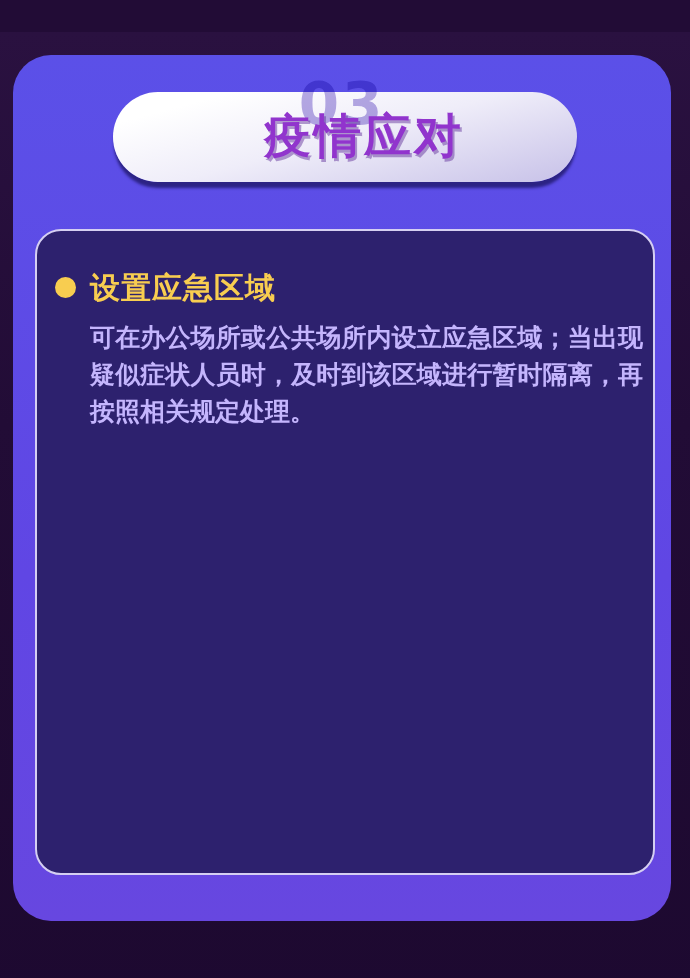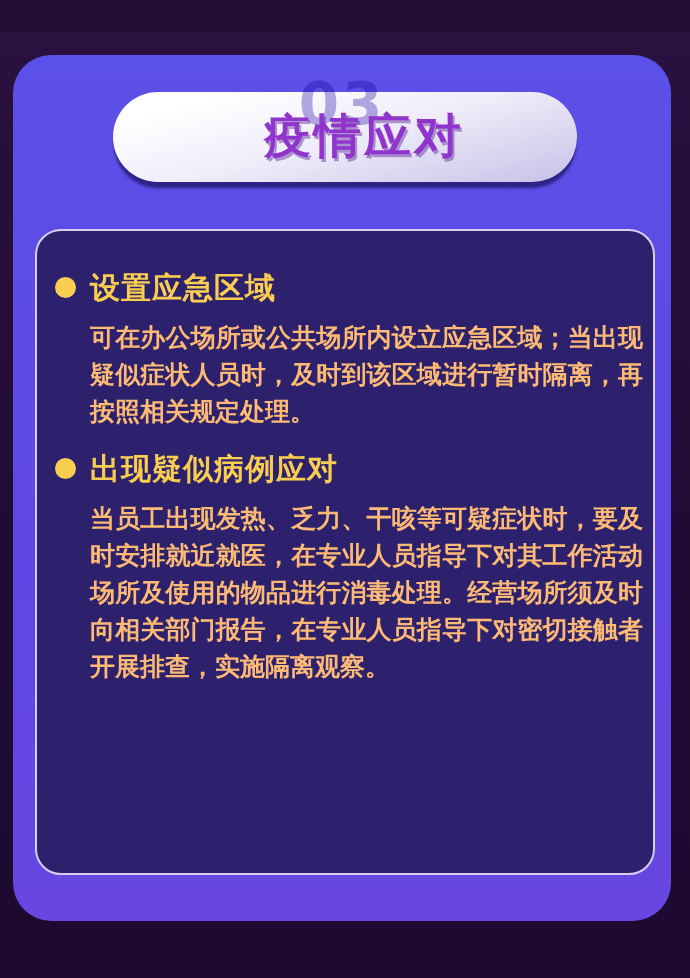--- a/index.html
+++ b/index.html
@@ -91,21 +91,21 @@
     font-weight: bold;
     letter-spacing: 1px;
     line-height: 1.1;
     color: #f8cd50;
     margin-bottom: 15px;
   }
   .sec-body {
     font-size: 25px;
     font-weight: bold;
     line-height: 37px;
-    color: #fdba74;
+    color: #c4b5fd;
     text-align: justify;
     text-justify: inter-character;
   }
 </style>
 </head>
 <body>
 
 <div class="stage">
   <div class="panel">
 
@@ -117,23 +117,16 @@
 
       <section class="item">
         <span class="bullet"></span>
         <div class="sec-content">
           <h2 class="sec-heading">设置应急区域</h2>
           <p class="sec-body">可在办公场所或公共场所内设立应急区域；当出现疑似症状人员时，及时到该区域进行暂时隔离，再按照相关规定处理。</p>
         </div>
       </section>
 
 
-      <section class="item">
-        <span class="bullet"></span>
-        <div class="sec-content">
-          <h2 class="sec-heading">出现疑似病例应对</h2>
-          <p class="sec-body">当员工出现发热、乏力、干咳等可疑症状时，要及时安排就近就医，在专业人员指导下对其工作活动场所及使用的物品进行消毒处理。经营场所须及时向相关部门报告，在专业人员指导下对密切接触者开展排查，实施隔离观察。</p>
-        </div>
-      </section>
 
     </div>
   </div>
 </div>
 
 </body></html>

